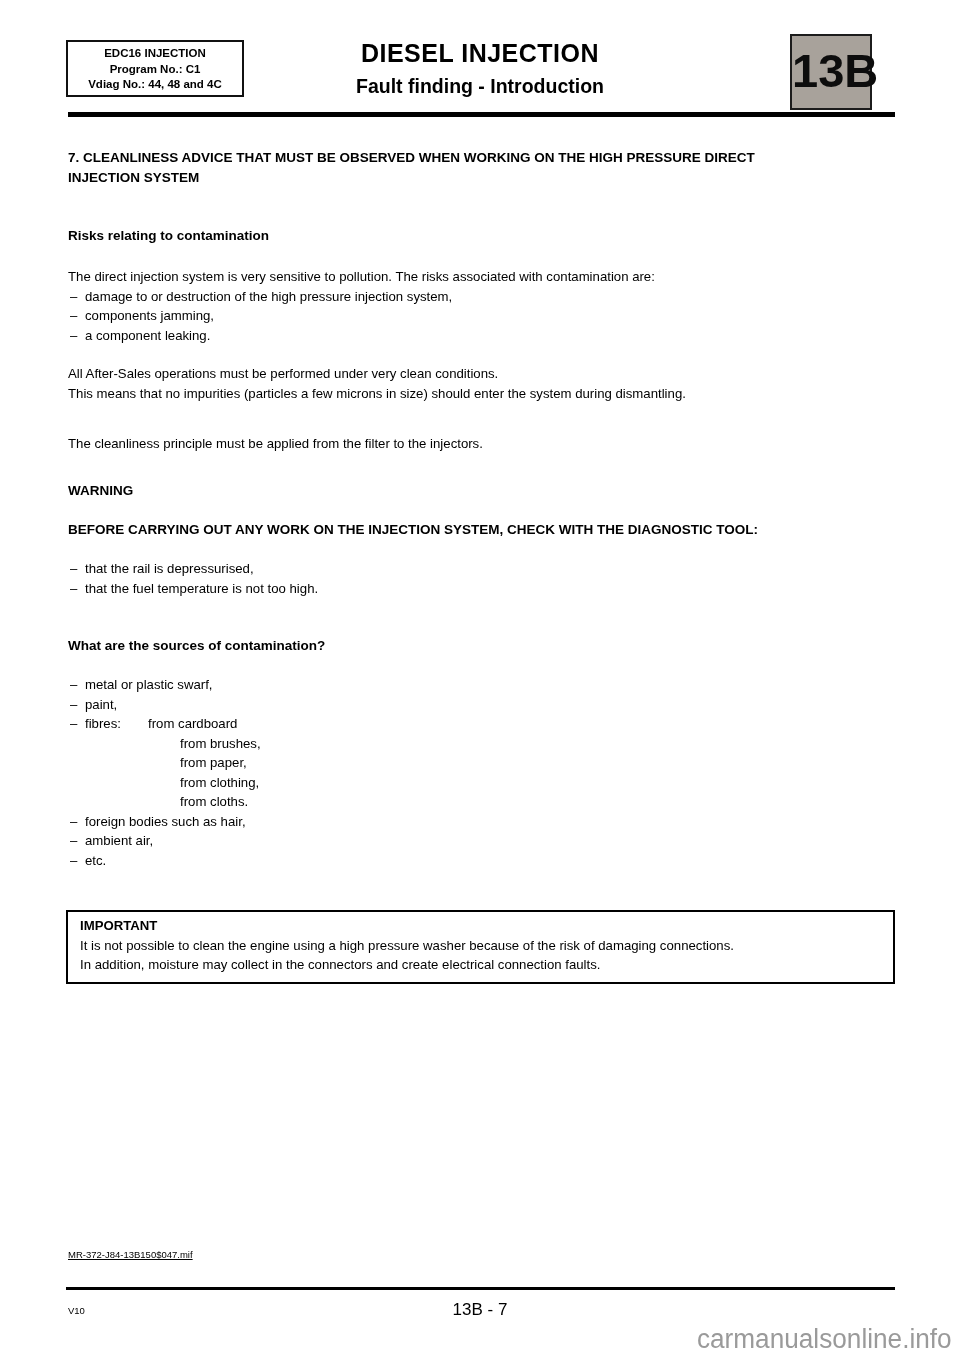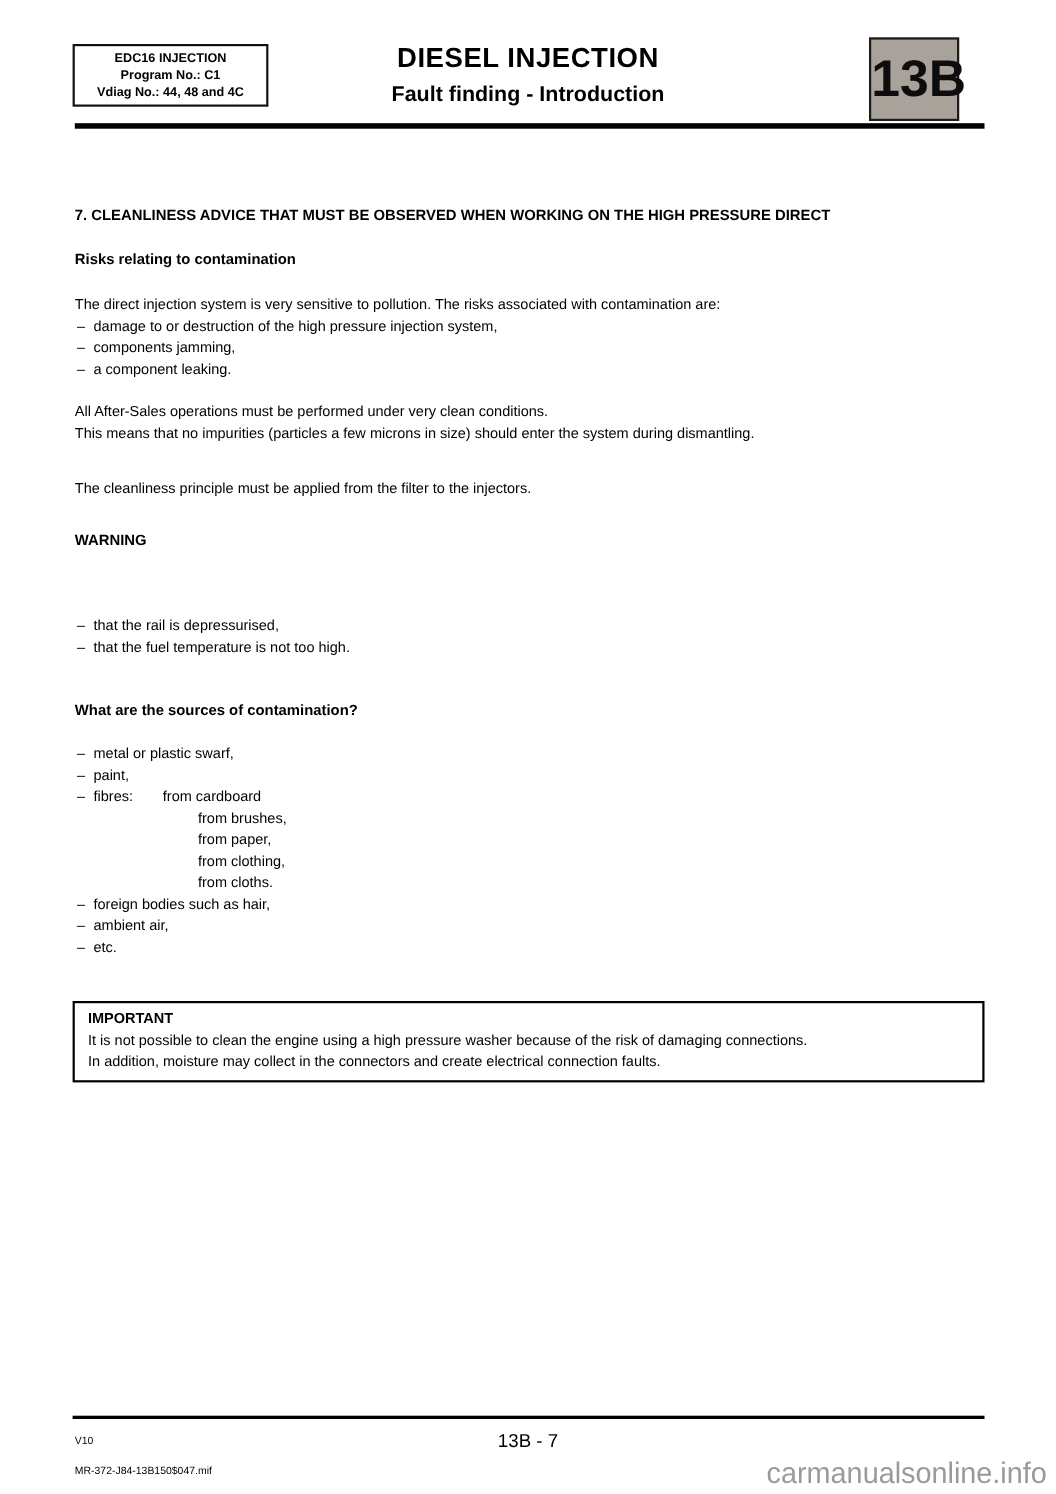--- a/index.html
+++ b/index.html
@@ -94,23 +94,24 @@
   }
   
   .footer-rule {
     position: absolute;
     left: 66px; top: 1287px;
     width: 829px; height: 3px;
     background: #000;
   }
   .footer-file {
     position: absolute;
-    left: 68px; top: 1332px;
+    left: 68px; top: 1249px;
     font-size: 9.5px;
     line-height: 12px;
+    text-decoration: underline;
   }
   .footer-version {
     position: absolute;
     left: 68px; top: 1305px;
     font-size: 9.5px;
     line-height: 12px;
   }
   .footer-page {
     position: absolute;
     left: 0; top: 1300px;
@@ -139,22 +140,23 @@
     <div>Program No.: C1</div>
     <div>Vdiag No.: 44, 48 and 4C</div>
   </div>
 
   <div class="doc-title">DIESEL INJECTION</div>
   <div class="doc-subtitle">Fault finding - Introduction</div>
 
   <div class="section-code-box">13B</div>
   <div class="header-rule"></div>
 
-  <div class="tblock heading2" style="top:148px;margin-top:38px;">
+  <div class="tblock heading2" style="top:148px;">
     <div>7. CLEANLINESS ADVICE THAT MUST BE OBSERVED WHEN WORKING ON THE HIGH PRESSURE DIRECT</div>
+    <div>INJECTION SYSTEM</div>
   </div>
 
   <div class="tblock heading2" style="top:226px;">Risks relating to contamination</div>
 
   <div class="tblock" style="top:267px;">
     <div>The direct injection system is very sensitive to pollution. The risks associated with contamination are:</div>
     <div class="bullet-row">
       <span class="bullet-dash">–</span>
       <span>damage to or destruction of the high pressure injection system,</span>
     </div>
@@ -169,20 +171,21 @@
   </div>
 
   <div class="tblock" style="top:364px;">
     <div>All After-Sales operations must be performed under very clean conditions.</div>
     <div>This means that no impurities (particles a few microns in size) should enter the system during dismantling.</div>
   </div>
 
   <div class="tblock" style="top:424px;margin-top:10px;">The cleanliness principle must be applied from the filter to the injectors.</div>
 
   <div class="tblock heading2" style="top:481px;">WARNING</div>
+  <div class="tblock heading2" style="top:520px;">BEFORE CARRYING OUT ANY WORK ON THE INJECTION SYSTEM, CHECK WITH THE DIAGNOSTIC TOOL:</div>
 
   <div class="tblock" style="top:559px;">
     <div class="bullet-row">
       <span class="bullet-dash">–</span>
       <span>that the rail is depressurised,</span>
     </div>
     <div class="bullet-row">
       <span class="bullet-dash">–</span>
       <span>that the fuel temperature is not too high.</span>
     </div>

